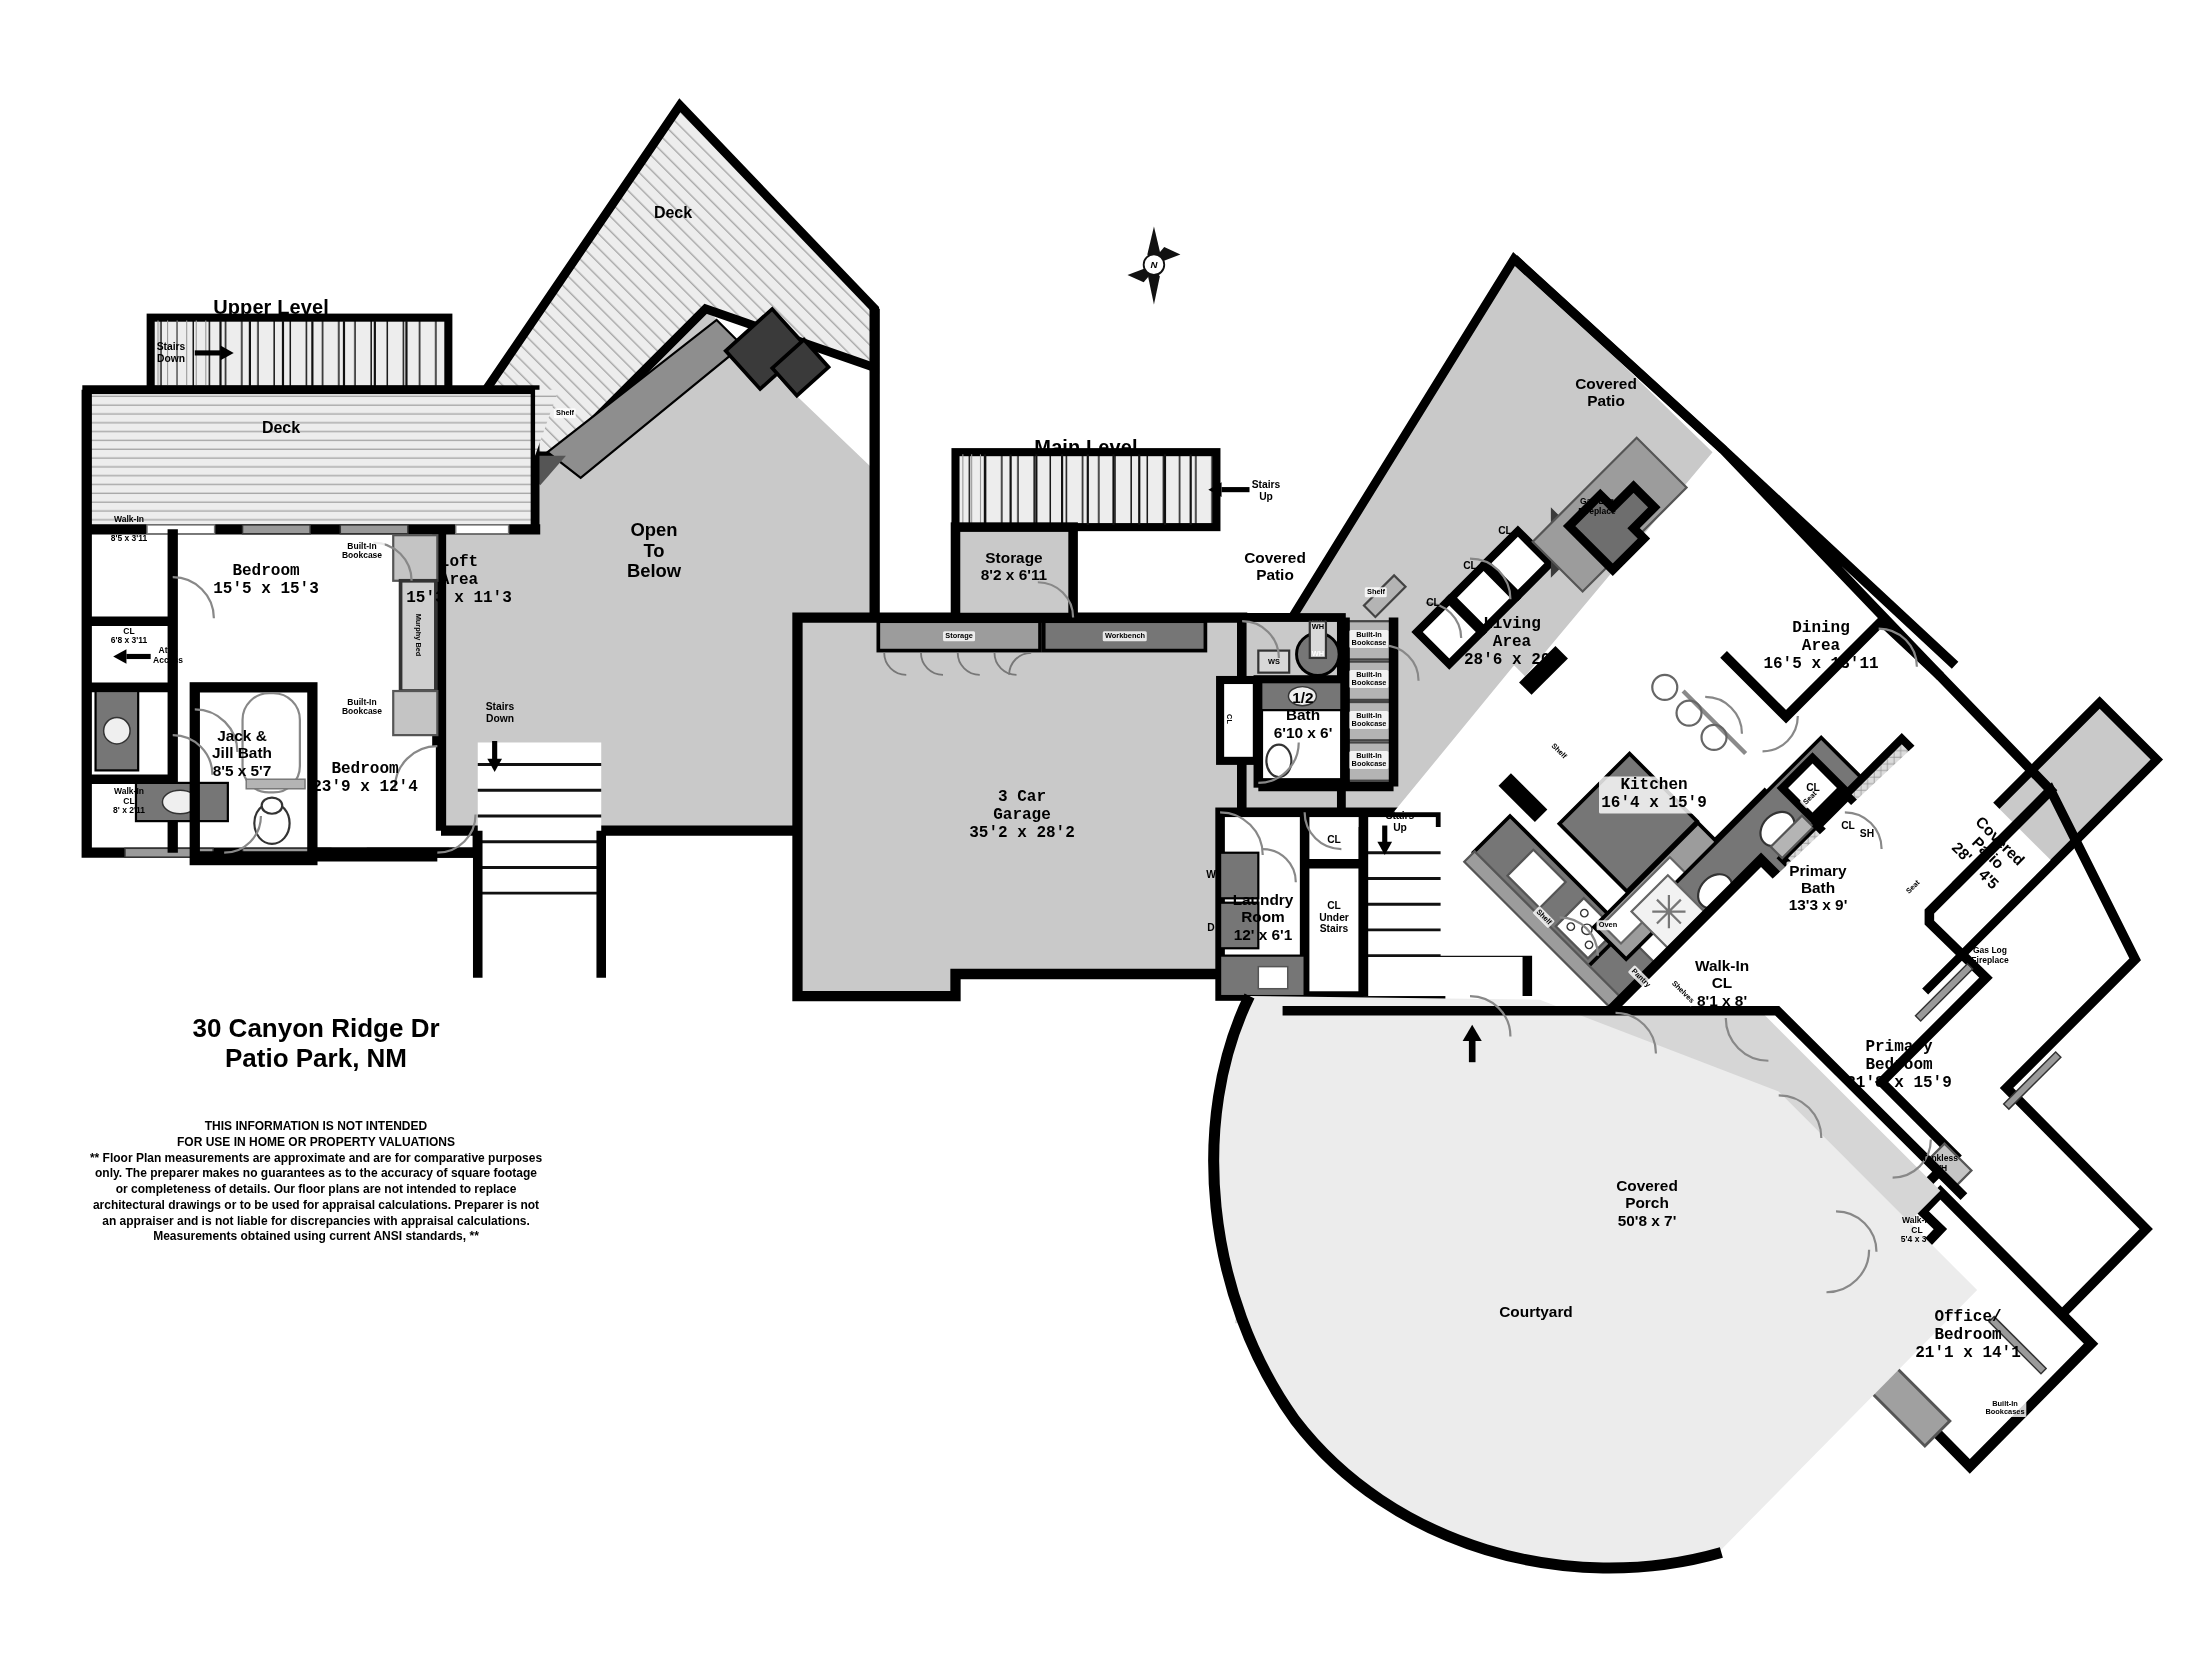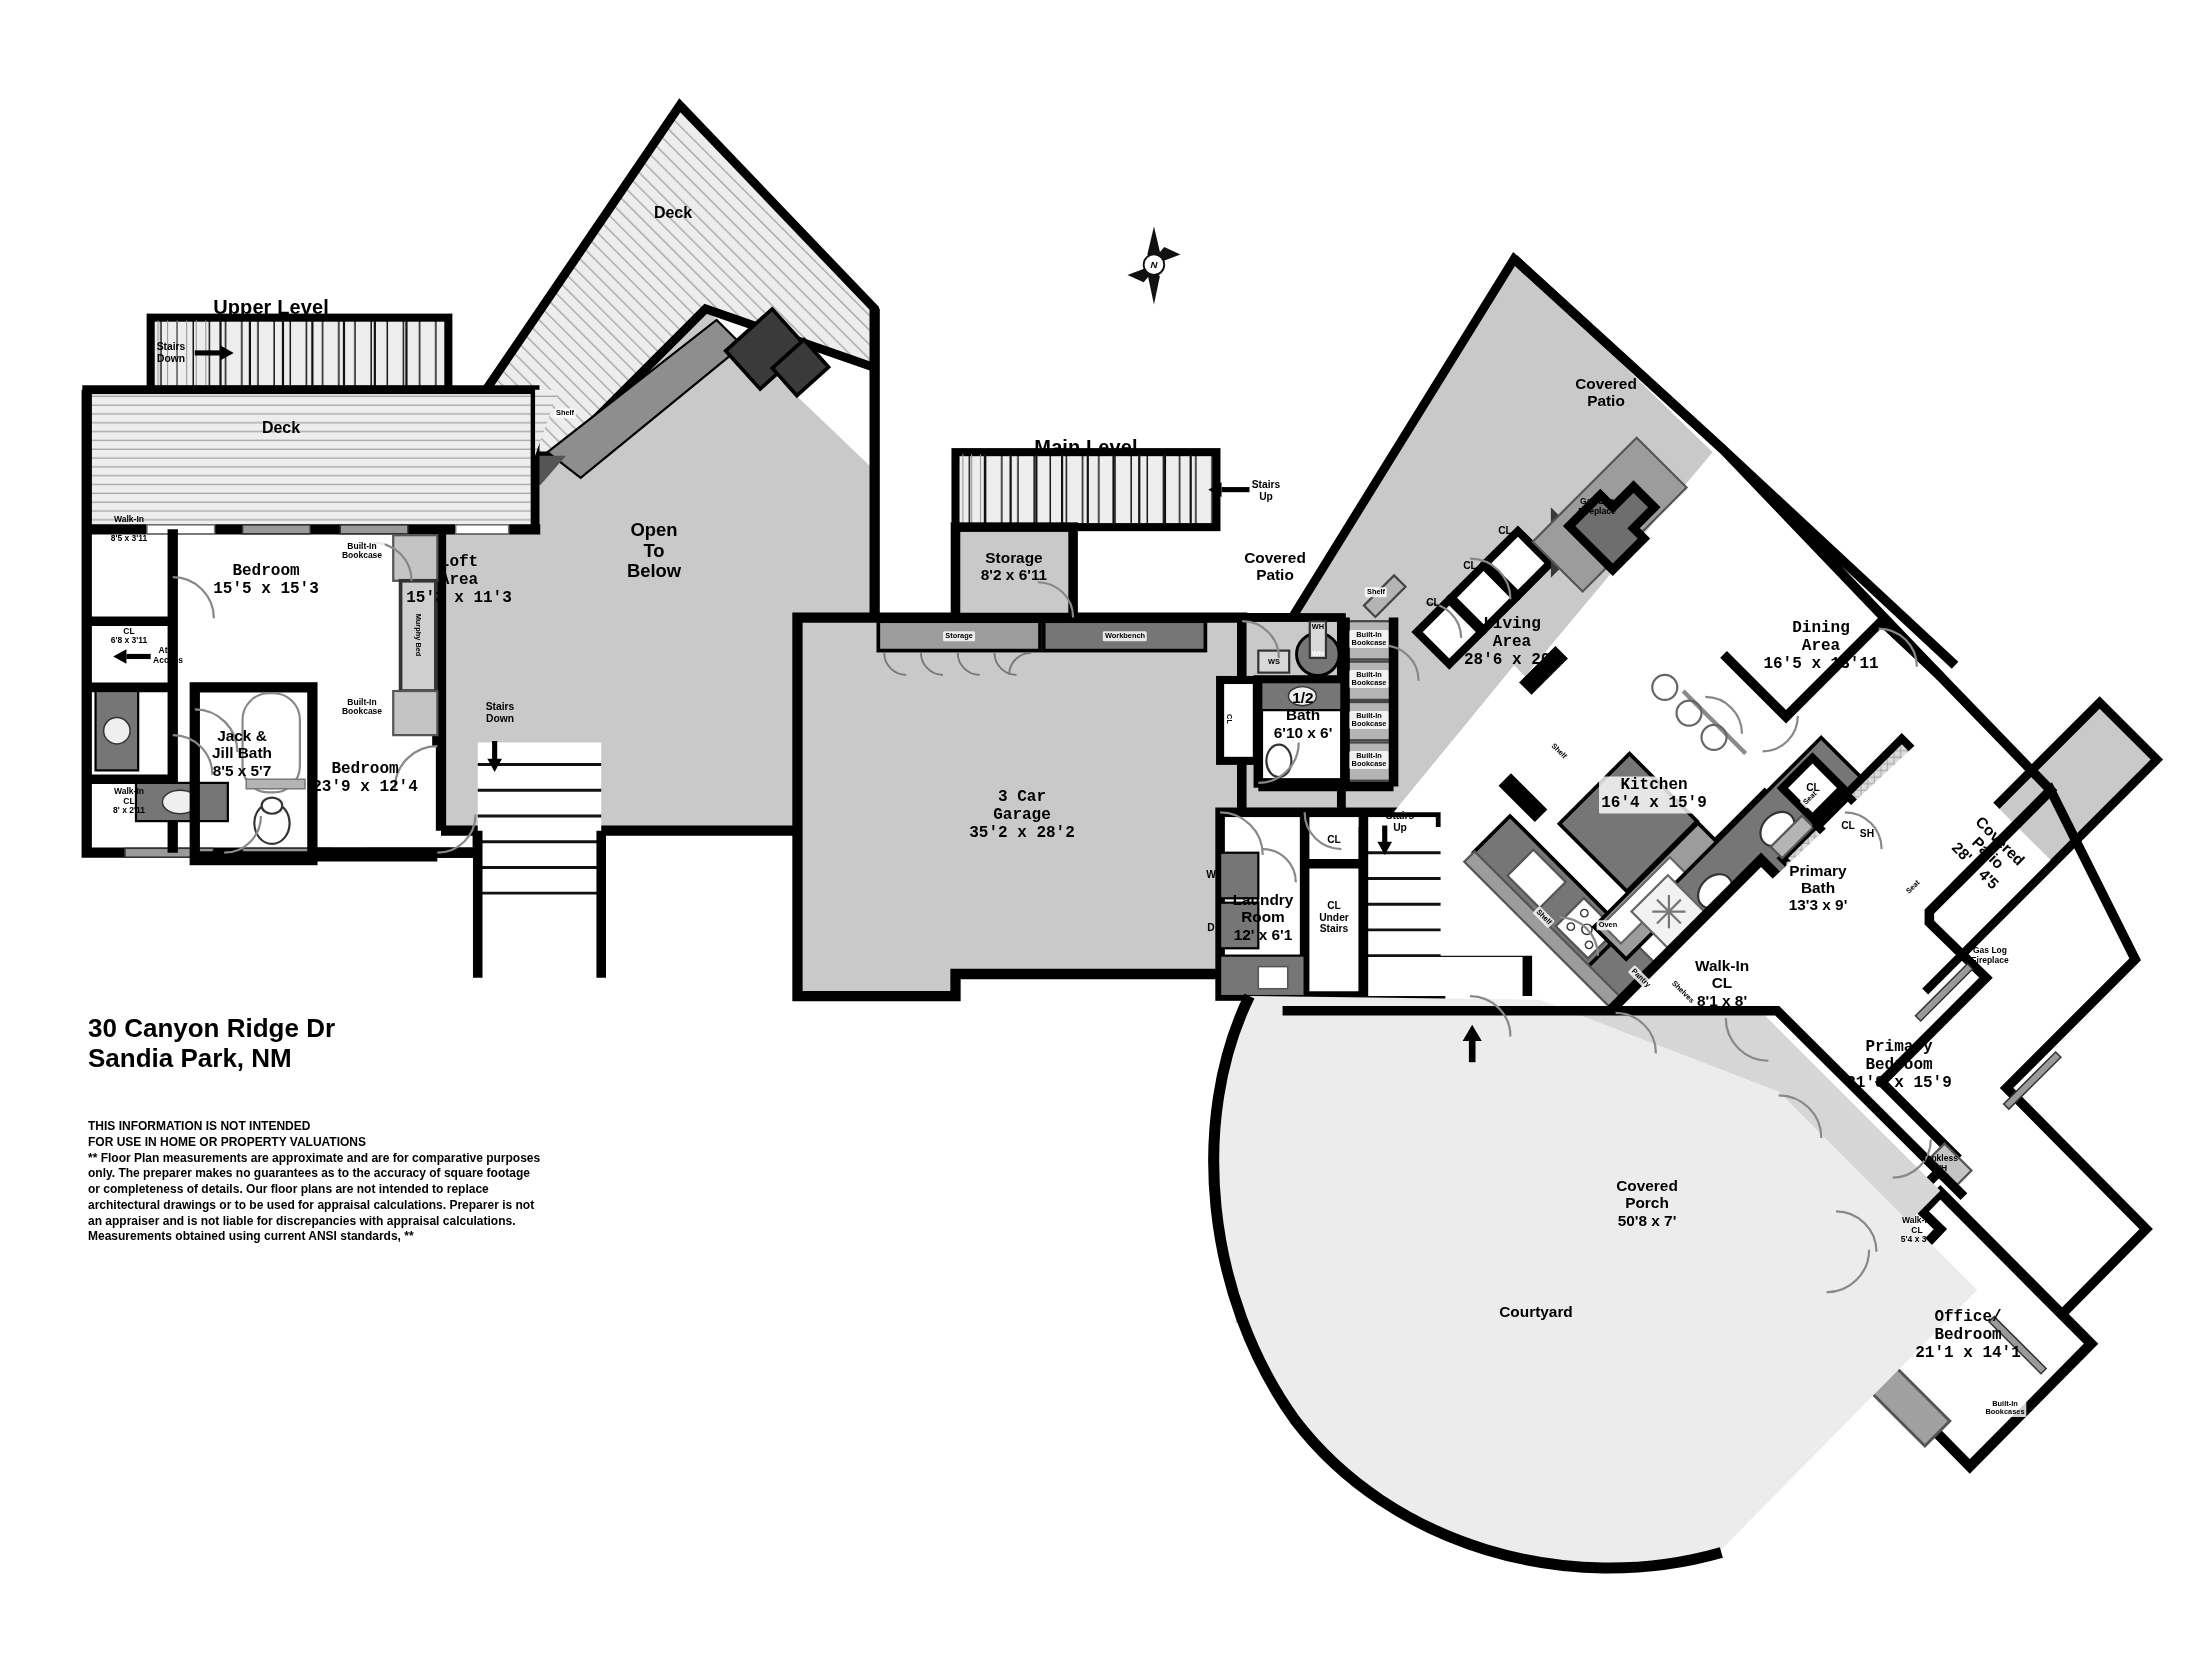--- a/index.html
+++ b/index.html
@@ -17,21 +17,21 @@
   .lvl{font-size:20px;letter-spacing:0.1px;}
   .room{font-size:16px;font-family:Liberation Mono, monospace;}
   .room-sm{font-size:15.4px;}
   .tiny{font-size:10.3px;}
   .tinier{font-size:8.5px;}
   .micro{font-size:7.4px;}
   .deck-l{font-size:16px;}
   .open-below{font-size:18.4px;}
 
   
-  #titleblock{position:absolute;left:88px;top:1014px;width:456px;text-align:left;}
+  #titleblock{position:absolute;left:88px;top:1014px;width:456px;text-align:center;}
   #addr{font-size:26px;font-weight:bold;line-height:1.14;}
   #areas{margin-top:23.5px;font-size:14.3px;font-weight:bold;line-height:1.30;}
   #areas .hd{font-size:14.3px;}
   #disc{margin-top:46px;font-size:12px;font-weight:bold;line-height:1.31;}
   #disc .caps{display:block;}
 
   
   .knock{background:rgba(255,255,255,0.82);padding:0.7px 2.2px;border-radius:1.5px;}
 </style>
 </head>
@@ -551,21 +551,21 @@
 <div class="lbl tiny" style="left:1470px;top:566px;">CL</div>
 <div class="lbl tiny" style="left:1505px;top:531px;">CL</div>
 <div class="lbl tiny" style="left:1813px;top:788px;">CL</div>
 <div class="lbl tiny" style="left:1848px;top:826px;">CL</div>
 
 <div class="lbl micro" style="left:1154px;top:265px;font-size:9.6px;font-style:italic;">N</div>
 
 <div id="titleblock">
   <div id="addr">
     <div>30 Canyon Ridge Dr</div>
-    <div>Sandia Park, NM</div>
+    <div>Patio Park, NM</div>
   </div>
   <div id="disc">
     <span class="caps">THIS INFORMATION IS NOT INTENDED</span>
     <span class="caps">FOR USE IN HOME OR PROPERTY VALUATIONS</span>
     <span>** Floor Plan measurements are approximate and are for comparative purposes only. The preparer makes no guarantees as to the accuracy of square footage or completeness of details. Our floor plans are not intended to replace architectural drawings or to be used for appraisal calculations. Preparer is not an appraiser and is not liable for discrepancies with appraisal calculations. Measurements obtained using current ANSI standards, **</span>
   </div>
 </div>
 
 </div>
 

